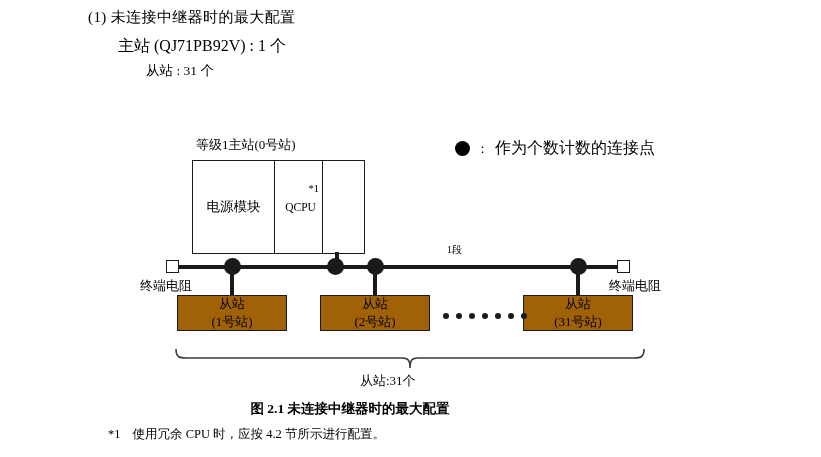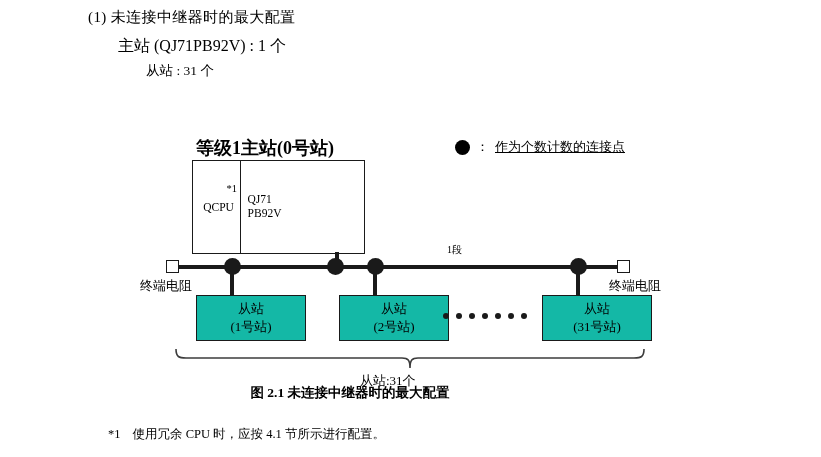--- a/index.html
+++ b/index.html
@@ -13,24 +13,24 @@
   
   #heading{left:88px;top:8px;font-size:15px;font-weight:normal;letter-spacing:.4px;white-space:nowrap;}
   #heading .num{margin-right:4px;}
   #spec-master{left:118px;top:36px;font-size:16px;white-space:nowrap;}
   #spec-slave{left:118px;top:62px;font-size:13.5px;white-space:nowrap;margin-left:28px;}
 
   
   #legend{left:455px;top:138px;display:flex;align-items:center;gap:6px;white-space:nowrap;}
   #legend .dot{width:15px;height:15px;border-radius:50%;background:#000;display:block;}
   #legend .lg-colon{font-size:13px;}
-  #legend .lg-text{font-size:13px;text-decoration:underline;}
+  #legend .lg-text{font-size:16px;}
 
   
-  #master-label{left:196px;top:136px;font-size:18px;white-space:nowrap;font-weight:bold;}
+  #master-label{left:196px;top:136px;font-size:13px;white-space:nowrap;}
   #master-box{left:192px;top:160px;width:173px;height:94px;border:1.6px solid #1a1a1a;box-sizing:border-box;display:flex;background:#fff;}
   #master-box .cell{position:relative;height:100%;box-sizing:border-box;display:flex;align-items:center;justify-content:center;}
   #cell-power{width:82px;border-right:1.6px solid #1a1a1a;font-size:13.5px;}
   #cell-qcpu{width:48px;border-right:1.6px solid #1a1a1a;font-size:11.5px;justify-content:flex-start;padding-left:4px;}
   #cell-qcpu .asterisk{position:absolute;right:3px;top:22px;font-size:10.5px;}
   #cell-pb{width:43px;font-size:11.5px;justify-content:flex-start;padding-left:4px;align-items:center;}
   #cell-pb .two{line-height:1.18;}
 
   
   #bus-line{left:175px;top:265px;width:450px;height:4px;background:#1a1a1a;}
@@ -39,64 +39,59 @@
   .term{width:13px;height:13px;border:1.8px solid #1a1a1a;background:#fff;box-sizing:border-box;}
   #term-left{left:166px;top:260px;}
   #term-right{left:617px;top:260px;}
   #term-left-label{left:140px;top:277px;font-size:13px;white-space:nowrap;}
   #term-right-label{left:609px;top:277px;font-size:13px;white-space:nowrap;}
 
   .node{width:17px;height:17px;border-radius:50%;background:#1a1a1a;}
   .drop{width:4px;background:#1a1a1a;}
 
   
-  .slave-box{width:110px;height:46px;border:1.6px solid #1a1a1a;background:#14b8a6;box-sizing:border-box;
-             display:flex;flex-direction:column;align-items:center;justify-content:center;font-size:13px;line-height:1.35;margin-left:19px;}
+  .slave-box{width:110px;height:36px;border:1.6px solid #1a1a1a;background:#a16207;box-sizing:border-box;
+             display:flex;flex-direction:column;align-items:center;justify-content:center;font-size:13px;line-height:1.35;}
   #slave-1{left:177px;top:295px;}
   #slave-2{left:320px;top:295px;}
   #slave-31{left:523px;top:295px;}
 
   #ellipsis{left:443px;top:313px;display:flex;gap:7px;align-items:center;}
   #ellipsis span{width:6px;height:6px;border-radius:50%;background:#1a1a1a;display:block;}
 
   
   #brace{left:170px;top:348px;width:480px;height:22px;}
   #brace-label{left:360px;top:372px;font-size:13px;white-space:nowrap;}
 
   
-  #caption{left:0;top:384px;width:700px;text-align:center;font-size:13.5px;font-weight:bold;white-space:nowrap;}
+  #caption{left:0;top:400px;width:700px;text-align:center;font-size:13.5px;font-weight:bold;white-space:nowrap;}
   #footnote{left:108px;top:426px;font-size:12.5px;white-space:nowrap;}
   #footnote .fn-mark{margin-right:12px;}
 </style>
 </head>
 <body>
 
 <div class="abs" id="heading">
   <span class="num">(1)</span><span>未连接中继器时的最大配置</span>
 </div>
 <div class="abs" id="spec-master">主站 (QJ71PB92V) : 1 个</div>
 <div class="abs" id="spec-slave">从站 : 31 个</div>
 
 <div class="abs" id="legend">
   <span class="dot"></span>
   <span class="lg-colon">：</span>
   <span class="lg-text">作为个数计数的连接点</span>
 </div>
 
 <div class="abs" id="master-label">等级1主站(0号站)</div>
 <div class="abs" id="master-box">
+  <div class="cell" id="cell-power">电源模块</div>
   <div class="cell" id="cell-qcpu">
     <span>QCPU</span>
     <span class="asterisk">*1</span>
-  </div>
-  <div class="cell" id="cell-pb">
-    <span class="two">
-      <span>QJ71</span><br>
-      <span>PB92V</span>
-    </span>
   </div>
 </div>
 
 <div class="abs drop" style="left:335px;top:252px;height:20px;"></div>
 
 <div class="abs" id="bus-line"></div>
 <div class="abs" id="seg-label">1段</div>
 
 <div class="abs term" id="term-left"></div>
 <div class="abs term" id="term-right"></div>
@@ -135,14 +130,14 @@
     <span></span>
   </div>
 
 <svg class="abs" id="brace" viewBox="0 0 480 22" preserveAspectRatio="none">
   <path d="M6,1 C6,9 9,10 16,10 L232,10 C238,10 240,12 240,20 C240,12 242,10 248,10 L464,10 C471,10 474,9 474,1" fill="none" stroke="#3c3c3c" stroke-width="1.6"></path>
 </svg>
 <div class="abs" id="brace-label">从站:31个</div>
 
 <div class="abs" id="caption">图 2.1  未连接中继器时的最大配置</div>
 <div class="abs" id="footnote">
-  <span class="fn-mark">*1</span><span>使用冗余 CPU 时，应按 4.1 节所示进行配置。</span>
+  <span class="fn-mark">*1</span><span>使用冗余 CPU 时，应按 4.2 节所示进行配置。</span>
 </div>
 
 </body></html>

